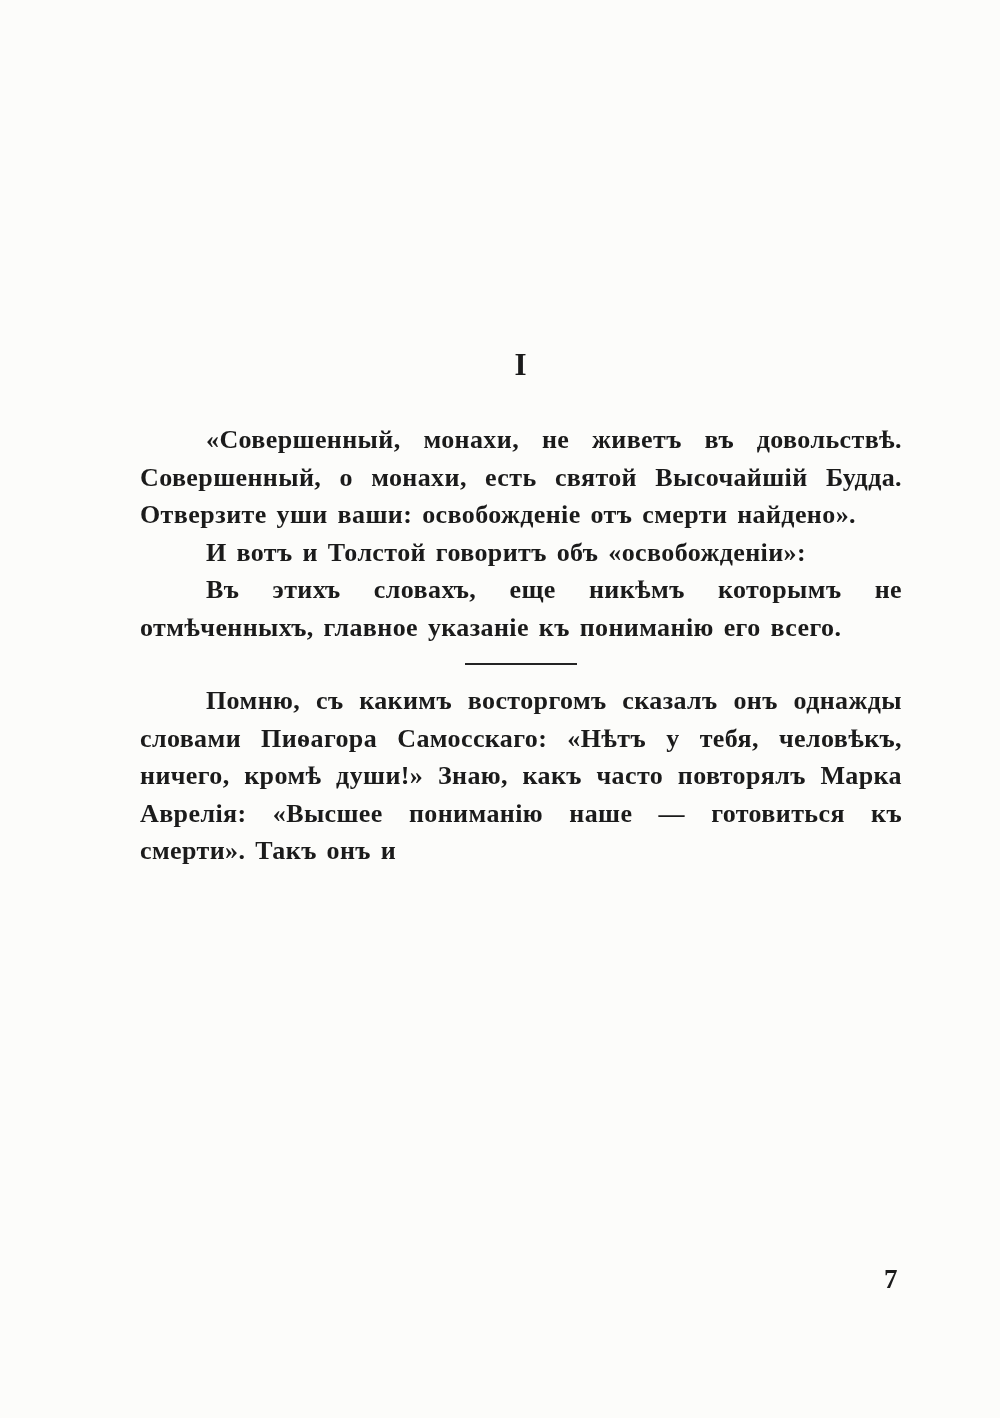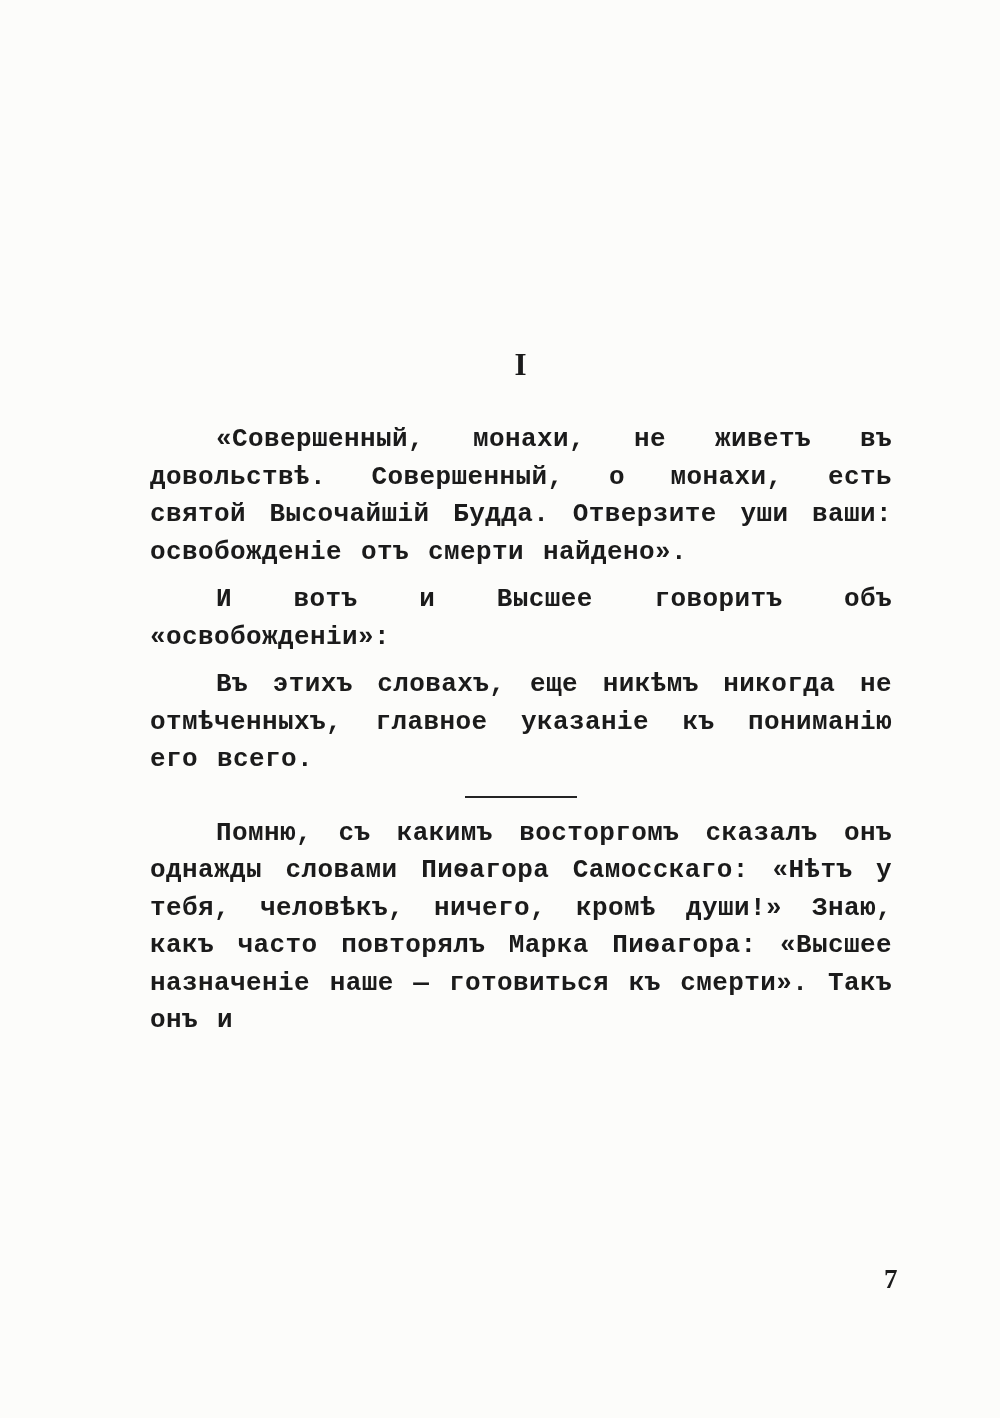--- a/index.html
+++ b/index.html
@@ -34,23 +34,22 @@
     .text-block {
       margin-top: 36px;
       font-size: 26px;
       font-weight: 700;
       line-height: 37.5px;
       text-align: justify;
       letter-spacing: 0.4px;
       word-spacing: 3px;
     }
     .text-block p {
-      margin: 10px;
+      margin: 0;
       text-indent: 66px;
-      font-family: Liberation Mono, monospace;
     }
     .section-divider {
       width: 112px;
       height: 0;
       border: none;
       border-top: 2px solid #242424;
       margin: 17px auto 17px auto;
     }
     .page-number {
       position: absolute;
@@ -63,26 +62,26 @@
 </head>
 <body>
 
 <div class="page">
   <div class="text-column">
 
     <div class="chapter-numeral">I</div>
 
     <div class="text-block">
       <p>«Совершенный, монахи, не живетъ въ довольствѣ. Совершенный, о монахи, есть святой Высочайшій Будда. Отверзите уши ваши: освобожденіе отъ смерти найдено».</p>
-      <p>И вотъ и Высшее говоритъ объ «освобожденіи»:</p>
-      <p>Въ этихъ словахъ, еще никѣмъ никогда не отмѣченныхъ, главное указаніе къ пониманію его всего.</p>
+      <p>И вотъ и Толстой говоритъ объ «освобожденіи»:</p>
+      <p>Въ этихъ словахъ, еще никѣмъ которымъ не отмѣченныхъ, главное указаніе къ пониманію его всего.</p>
     </div>
 
     <div class="section-divider"></div>
 
     <div class="text-block" style="margin-top:0;">
-      <p>Помню, съ какимъ восторгомъ сказалъ онъ однажды словами Пиѳагора Самосскаго: «Нѣтъ у тебя, человѣкъ, ничего, кромѣ души!» Знаю, какъ часто повторялъ Марка Пиѳагора: «Высшее назначеніе наше — готовиться къ смерти». Такъ онъ и</p>
+      <p>Помню, съ какимъ восторгомъ сказалъ онъ однажды словами Пиѳагора Самосскаго: «Нѣтъ у тебя, человѣкъ, ничего, кромѣ души!» Знаю, какъ часто повторялъ Марка Аврелія: «Высшее пониманію наше — готовиться къ смерти». Такъ онъ и</p>
     </div>
 
   </div>
 
   <div class="page-number">7</div>
 </div>
 
 </body></html>

